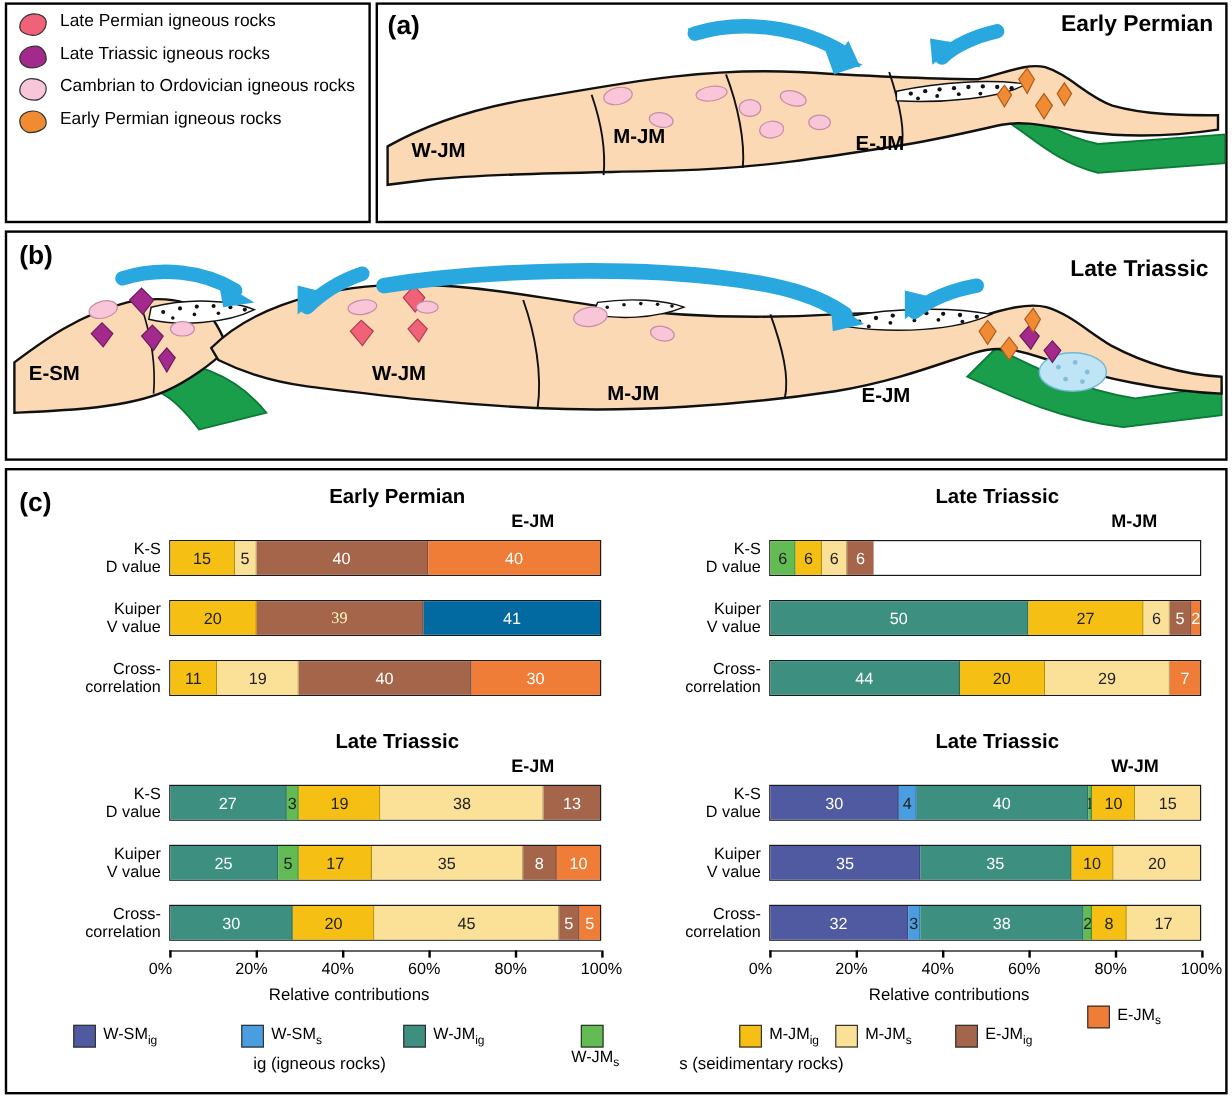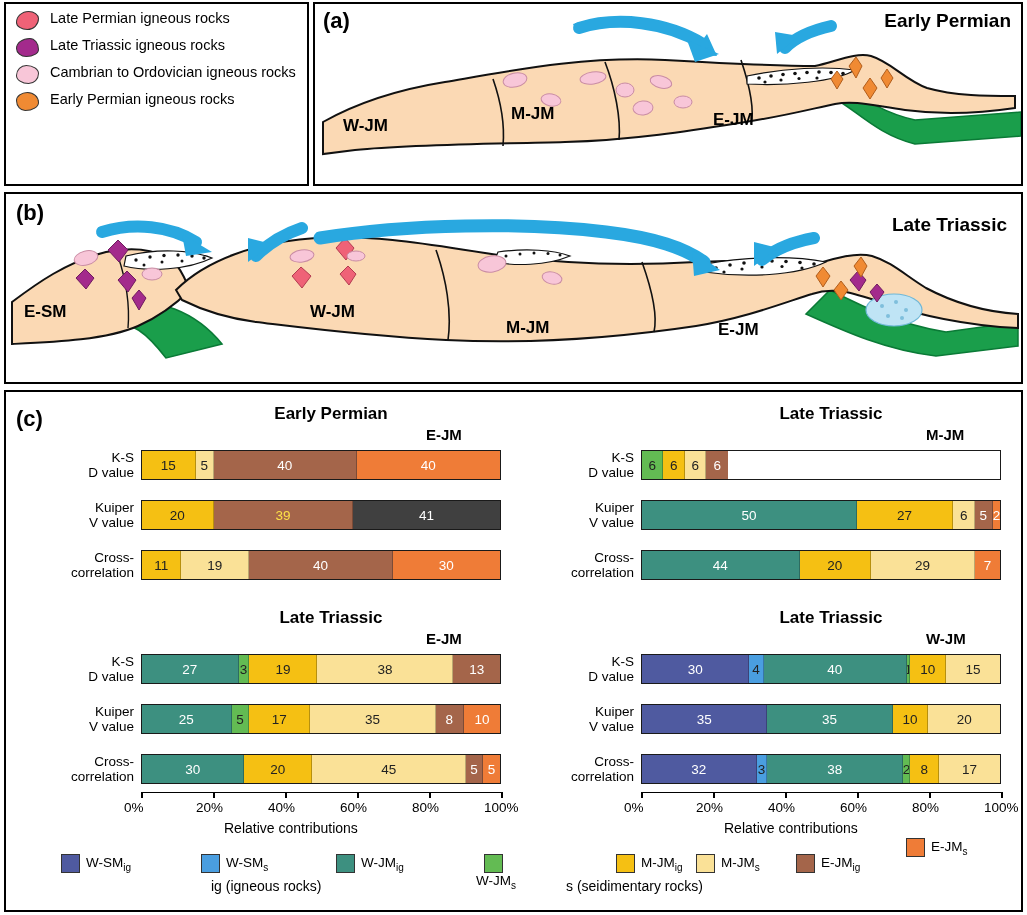--- a/index.html
+++ b/index.html
@@ -255,22 +255,22 @@
       <div class="seg" style="width: 40%; background: rgb(164, 101, 74); color: rgb(255, 255, 255);">40</div>
       <div class="seg" style="width: 40%; background: rgb(239, 124, 55); color: rgb(255, 255, 255);">40</div>
     </div>
 
   <div class="rowlabel" style="left:40px;top:108px;width:88px;">
     <span>Kuiper</span><br>
     <span>V value</span>
   </div>
   <div class="bar" id="c1r1" style="left:135px;top:108px;width:360px;">
       <div class="seg" style="width: 20%; background: rgb(245, 192, 19); color: rgb(34, 34, 34);">20</div>
-      <div class="seg" style="width: 39%; background: rgb(164, 101, 74); color: #fde047;">39</div>
-      <div class="seg" style="width: 41%; background: #404040; color: rgb(255, 255, 255);">41</div>
+      <div class="seg" style="width: 39%; background: rgb(164, 101, 74); color: #fef9c3; font-family: Liberation Serif, serif;">39</div>
+      <div class="seg" style="width: 41%; background: #0369a1; color: rgb(255, 255, 255);">41</div>
     </div>
 
   <div class="rowlabel" style="left:20px;top:158px;width:108px;">
     <span>Cross-</span><br>
     <span>correlation</span>
   </div>
   <div class="bar" id="c1r2" style="left:135px;top:158px;width:360px;">
       <div class="seg" style="width: 11%; background: rgb(245, 192, 19); color: rgb(34, 34, 34);">11</div>
       <div class="seg" style="width: 19%; background: rgb(250, 225, 151); color: rgb(34, 34, 34);">19</div>
       <div class="seg" style="width: 40%; background: rgb(164, 101, 74); color: rgb(255, 255, 255);">40</div>

